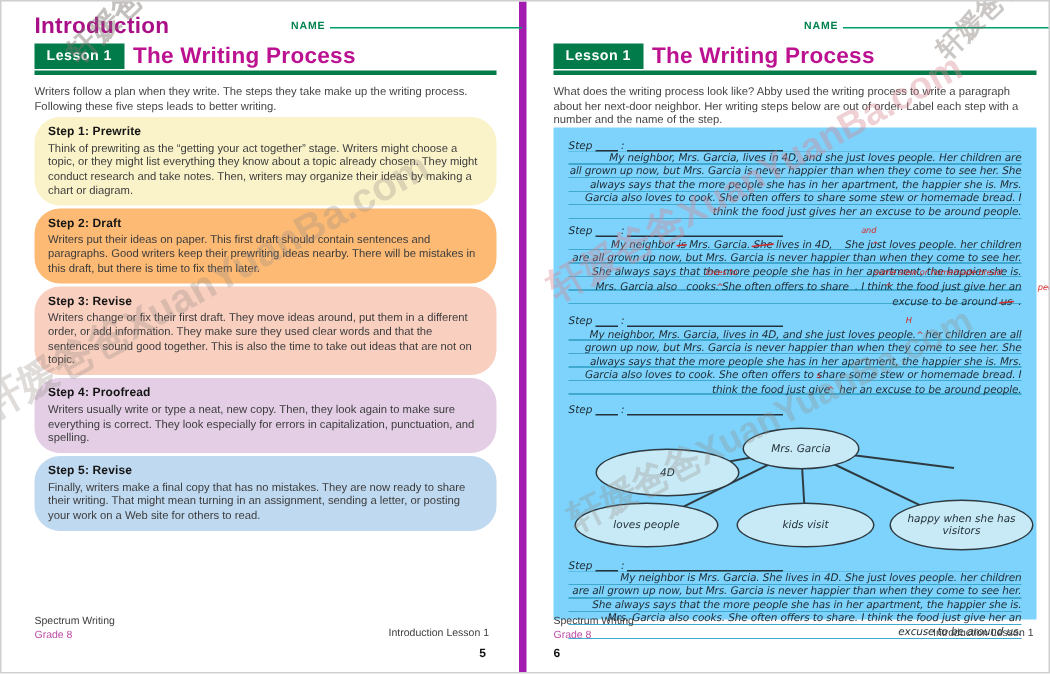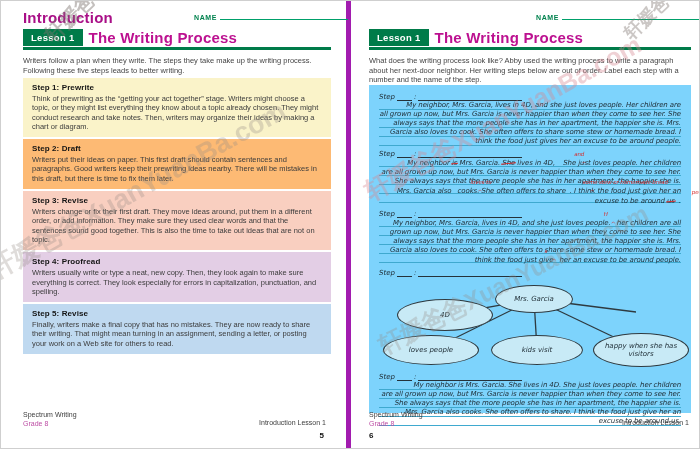--- a/index.html
+++ b/index.html
@@ -31,21 +31,21 @@
   .banner-rule { position:absolute; top:46px; height:3px; background:#007b49; }
   .page-left  .banner-rule { left:22px; width:308px; }
   .page-right .banner-rule { left:18px; width:322px; }
 
   .intro-text { position:absolute; top:55px; font-size:7.5px; line-height:9.5px; color:#454545; }
   .page-left  .intro-text { left:22px; width:308px; }
   .page-right .intro-text { left:18px; width:318px; }
 
   
   .steps { position:absolute; left:22px; top:77px; width:308px; }
-  .step-box { padding:5px 9px 6px 9px; margin-bottom:2px; }
+  .step-box { padding:5px 9px 6px 9px; margin-bottom:2px;border-radius:17px; }
   .step-box h3 { font-size:8px; color:#141414; margin-bottom:2px; letter-spacing:.1px; }
   .step-box p  { font-size:7.5px; line-height:9.3px; color:#3c3c3c; }
   .bg-0 { background:#faf3c9; } .bg-1 { background:#fdba74; } .bg-2 { background:#f9cfc0; }
   .bg-3 { background:#e3cee5; } .bg-4 { background:#bfd9f0; }
 
   
   .footer-brand { position:absolute; bottom:22px; font-size:7px; color:#3d3d3d; line-height:9px; }
   .page-left  .footer-brand { left:22px; }
   .page-right .footer-brand { left:18px; }
   .footer-grade { color:#bd4da4; }

